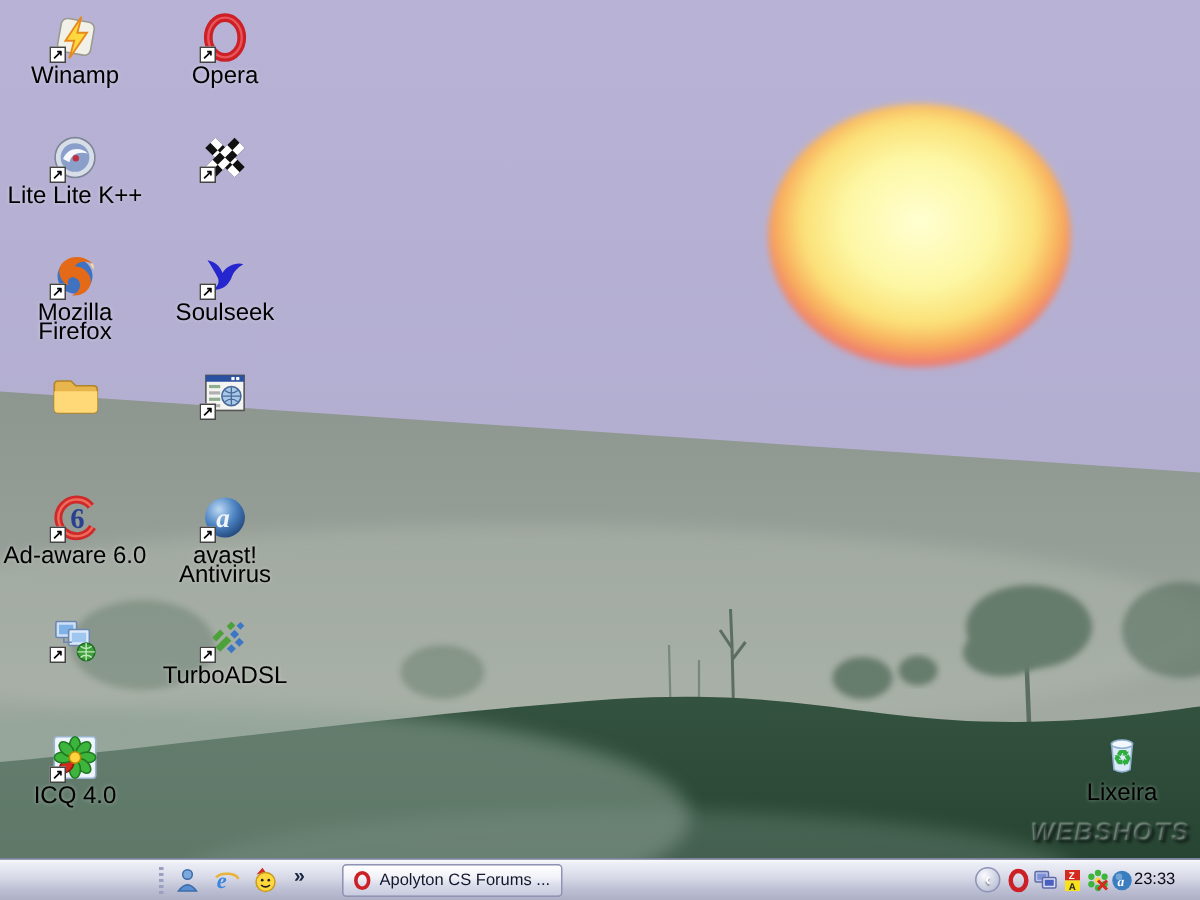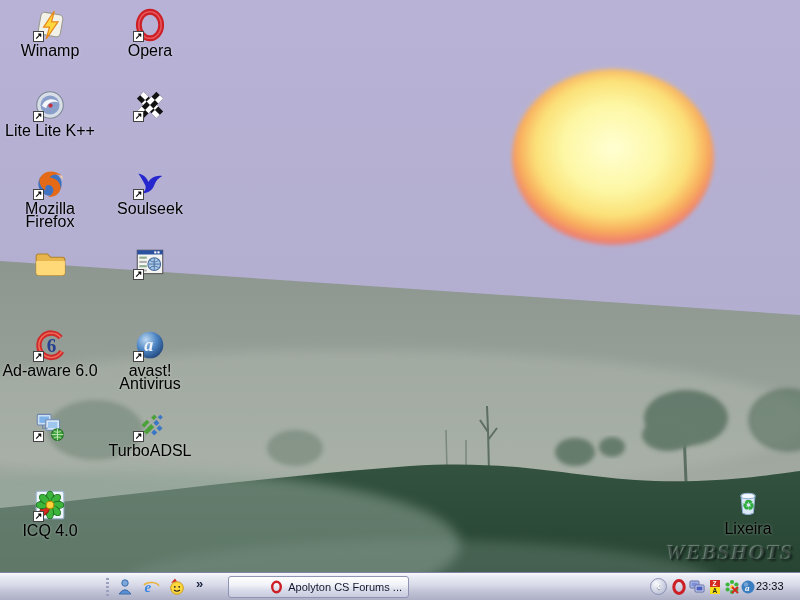--- a/index.html
+++ b/index.html
@@ -1,23 +1,23 @@
 <!DOCTYPE html>
 <html><head>
 <meta charset="utf-8">
 <style>
   html,body{margin:0;padding:0;}
   body{width:800px;height:600px;overflow:hidden;position:relative;
        font-family:"Liberation Sans",sans-serif;-webkit-font-smoothing:antialiased;}
 
   
   #wallpaper{position:absolute;inset:0;width:800px;height:600px;}
-  #watermark{position:absolute;right:6px;bottom:34px;font-size:22px;font-weight:bold;
+  #watermark{position:absolute;right:6px;bottom:34px;font-size:17px;font-weight:bold;
              font-style:italic;letter-spacing:1px;color:rgba(22,42,34,.55);
-             text-shadow:-1px -1px 1px rgba(255,255,255,.35),1px 1px 2px rgba(0,0,0,.45);font-family:Liberation Serif, serif;}
+             text-shadow:-1px -1px 1px rgba(255,255,255,.35),1px 1px 2px rgba(0,0,0,.45);}
 
   
   .dicon{position:absolute;width:100px;display:flex;flex-direction:column;
          align-items:center;gap:2px;cursor:default;}
   .dicon .ic{position:relative;width:34px;height:34px;display:flex;
              align-items:center;justify-content:center;}
   .dicon .lbl{font-size:16px;line-height:13px;color:#000;text-align:center;
               max-width:100px;text-shadow:0 0 3px rgba(255,255,255,.4);}
   .sc-arrow{position:absolute;left:0;bottom:0;width:11px;height:11px;background:#fff;
             border:1px solid #444;box-sizing:border-box;font-size:9px;line-height:9px;
@@ -35,24 +35,24 @@
              display:flex;align-items:center;gap:5px;padding-left:7px;box-sizing:border-box;
              cursor:pointer;margin-top:44px;}
   #start-btn .start-text{color:#fff;font-size:15px;font-weight:bold;font-style:italic;
              text-shadow:1px 1px 2px rgba(0,0,0,.55);}
   .ql-handle{position:absolute;left:106px;top:5px;width:3px;height:18px;
              background:repeating-linear-gradient(180deg,#9aa0bd 0 2px,transparent 2px 4px);}
   .qlbtn{position:absolute;top:4px;width:22px;height:20px;display:flex;align-items:center;
          justify-content:center;cursor:pointer;}
   #ql-chevron{position:absolute;left:196px;top:3px;font-size:13px;font-weight:bold;
               color:#1c2540;cursor:pointer;}
-  #task-btn{position:absolute;left:228px;top:3px;width:181px;height:22px;
+  #task-btn{position:absolute;left:228px;top:3px;width:147px;height:22px;
             background:linear-gradient(180deg,#ffffff 0%,#f1f2f8 40%,#d9dcea 65%,#c7cbde 100%);
             border:1px solid #8f94b4;border-radius:3px;box-sizing:border-box;
-            display:flex;align-items:center;gap:5px;padding:0 6px;cursor:pointer;justify-content:flex-end;}
+            display:flex;align-items:center;gap:5px;padding:0 6px;cursor:pointer;}
   #task-btn .task-label{font-size:11px;color:#14182e;white-space:nowrap;overflow:hidden;}
   #tray-chevron{position:absolute;left:650px;top:5px;width:17px;height:17px;border-radius:50%;
             background:radial-gradient(circle at 35% 30%,#fafbfe,#c3c7da 70%,#a7abc4);
             border:1px solid #8d93b8;box-sizing:border-box;color:#fff;font-weight:bold;
             font-size:12px;line-height:14px;text-align:center;cursor:pointer;
             text-shadow:0 1px 1px rgba(0,0,0,.4);}
   .trayicon{position:absolute;top:6px;width:16px;height:16px;cursor:pointer;}
   #clock{position:absolute;left:756px;top:7px;width:40px;font-size:11px;color:#0a0a14;
          cursor:default;}
 </style>

